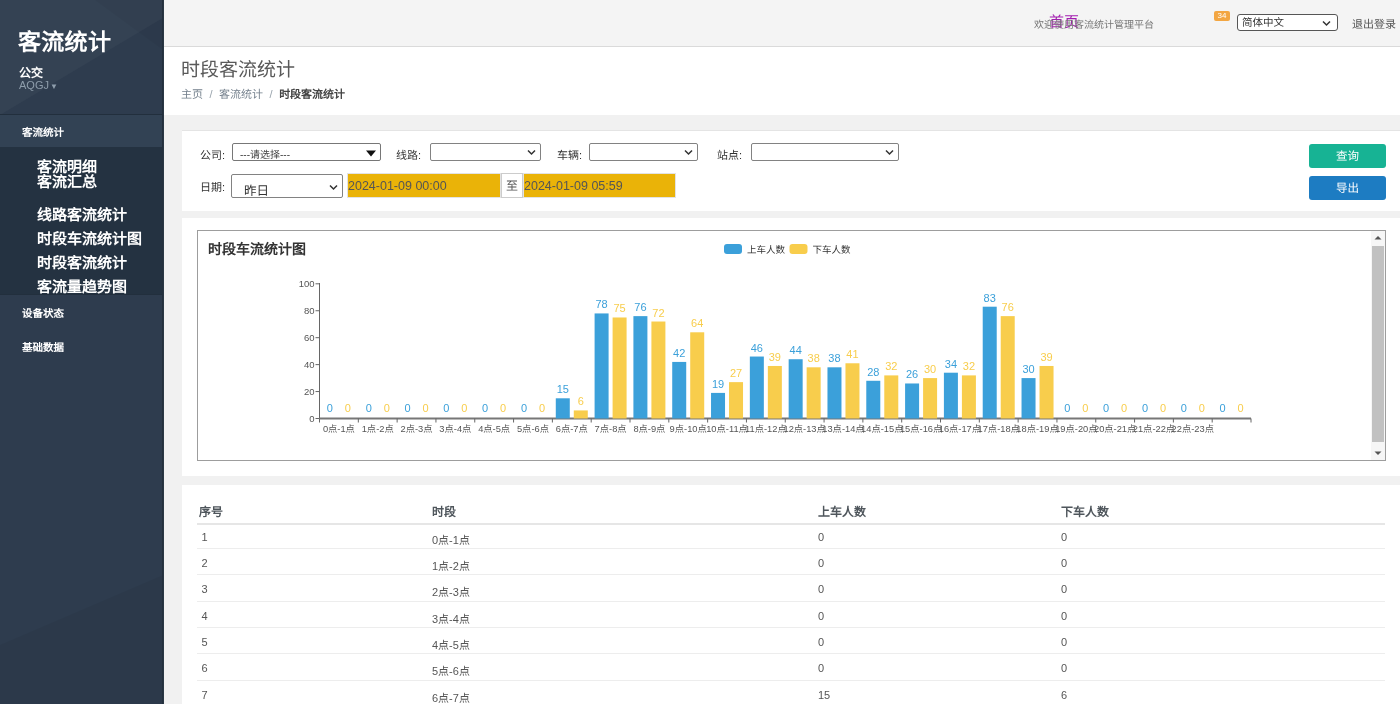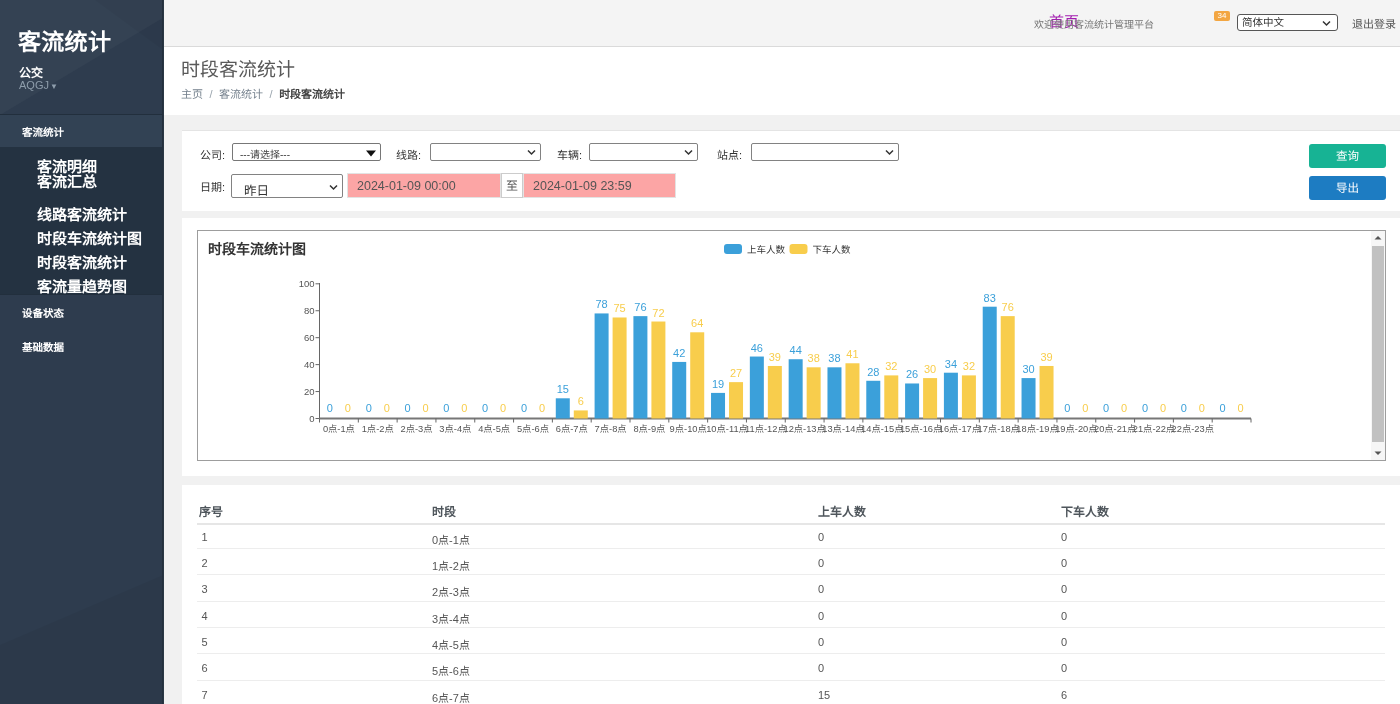--- a/index.html
+++ b/index.html
@@ -39,21 +39,21 @@
   .panel { position:absolute; background:#fff; }
   #panel-filter { left:182px; top:130px; width:1218px; height:81px; border-top:1px solid #e4e4e4; }
   #panel-chart  { left:182px; top:218px; width:1218px; height:258px; }
   #panel-table  { left:182px; top:485px; width:1218px; height:219px; }
 
   
   .flabel { position:absolute; font-size:11px; color:#333; white-space:nowrap; }
   .sel { position:absolute; height:18px; background:#fff; border:1px solid #828282; border-radius:2px; }
   .sel .chev { position:absolute; right:4px; top:5px; }
   .btn { position:absolute; width:77px; height:24px; border-radius:3px; color:#fff; font-size:11.5px; text-align:center; line-height:24px; }
-  .dateinput { position:absolute; height:25px; background:#fca5a5; border:1px solid #e3e3e3; font-size:12.5px; color:#555; line-height:24px; padding-left:9px; }
+  .dateinput { position:absolute; height:25px; background:#eab308; border:1px solid #e3e3e3; font-size:12.5px; color:#555; line-height:24px; }
 
   
   #chartbox { left:197px; top:230px; width:1189px; height:231px; border:1px solid #9d9d9d; background:#fff; }
   #charttitle { left:208px; top:238px; font-size:14px; font-weight:bold; color:#333; }
 
   
   #sbar { left:1371px; top:231px; width:14px; height:229px; background:#f6f6f6; }
   #sbar .btnup, #sbar .btndn { position:absolute; left:0; width:14px; height:14px; background:#f6f6f6; }
   #sbar .thumb { position:absolute; left:1px; top:15px; width:12px; height:196px; background:#c1c1c1; }
 
@@ -135,21 +135,21 @@
 
   <div class="flabel" style="left:200px; top:177.5px;">日期:</div>
   <div class="sel" style="left:231px; top:173.5px; width:112px; height:24px;">
     <span style="position:absolute;left:12px;top:5px;font-size:12.5px;color:#333;">昨日</span>
     <svg class="chev" style="top:9px" width="9" height="7">
         <path d="M1 1.5 L4.5 5 L8 1.5" stroke="#333" stroke-width="1.5" fill="none"></path>
       </svg>
   </div>
   <div class="dateinput" style="left:347px; top:173px; width:154px;">2024-01-09 00:00</div>
   <div class="abs" style="left:501px; top:173px; width:22px; height:25px; background:#fff; border:1px solid #ccc; font-size:12px; color:#555; text-align:center; line-height:24px;">至</div>
-  <div class="dateinput" style="left:523px; top:173px; width:153px;">2024-01-09 23:59</div>
+  <div class="dateinput" style="left:523px; top:173px; width:153px;">2024-01-09 05:59</div>
   <div class="btn" style="left:1309px; top:176px; background:#1d7cc2;">导出</div>
 
   <div class="panel" id="panel-chart"></div>
   <div class="abs" id="chartbox"></div>
   <div class="abs" id="charttitle">时段车流统计图</div>
 
   <svg class="abs" id="chartsvg" style="left:198px; top:231px;" width="1172" height="227">
       <line x1="121.5" y1="52" x2="121.5" y2="187.5" stroke="#666" stroke-width="1"></line>
       <line x1="121.5" y1="187.5" x2="1053" y2="187.5" stroke="#777" stroke-width="2"></line>
       <line x1="117.5" y1="187.5" x2="121.5" y2="187.5" stroke="#666" stroke-width="1"></line>

